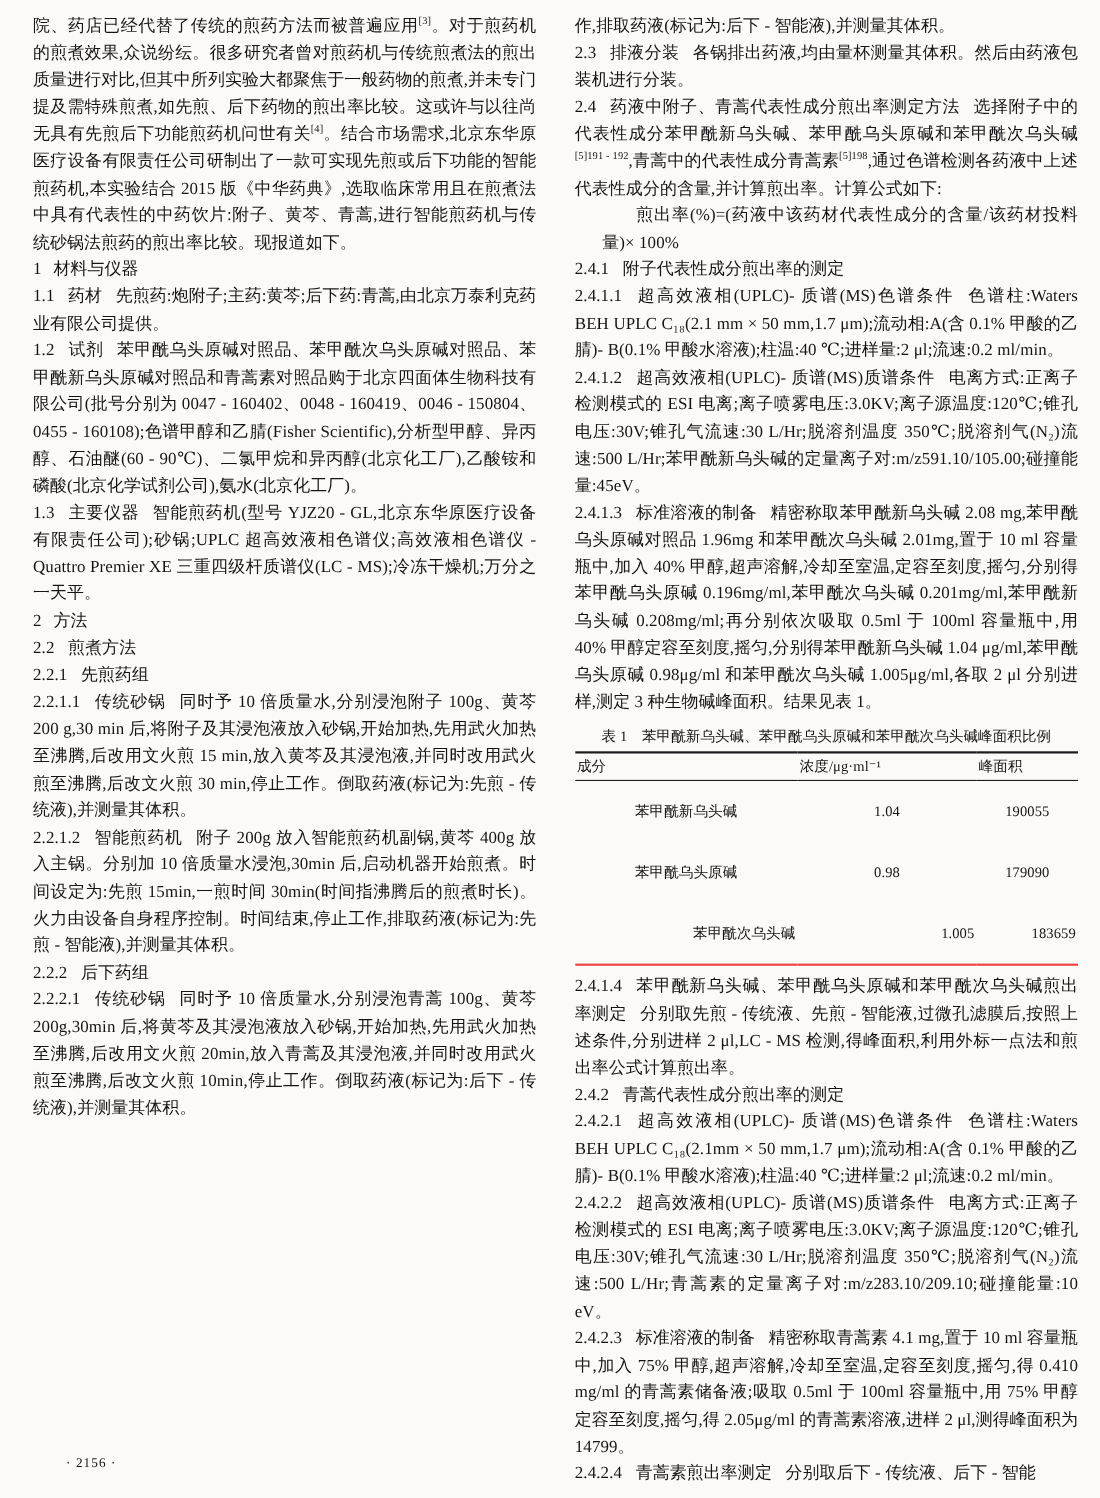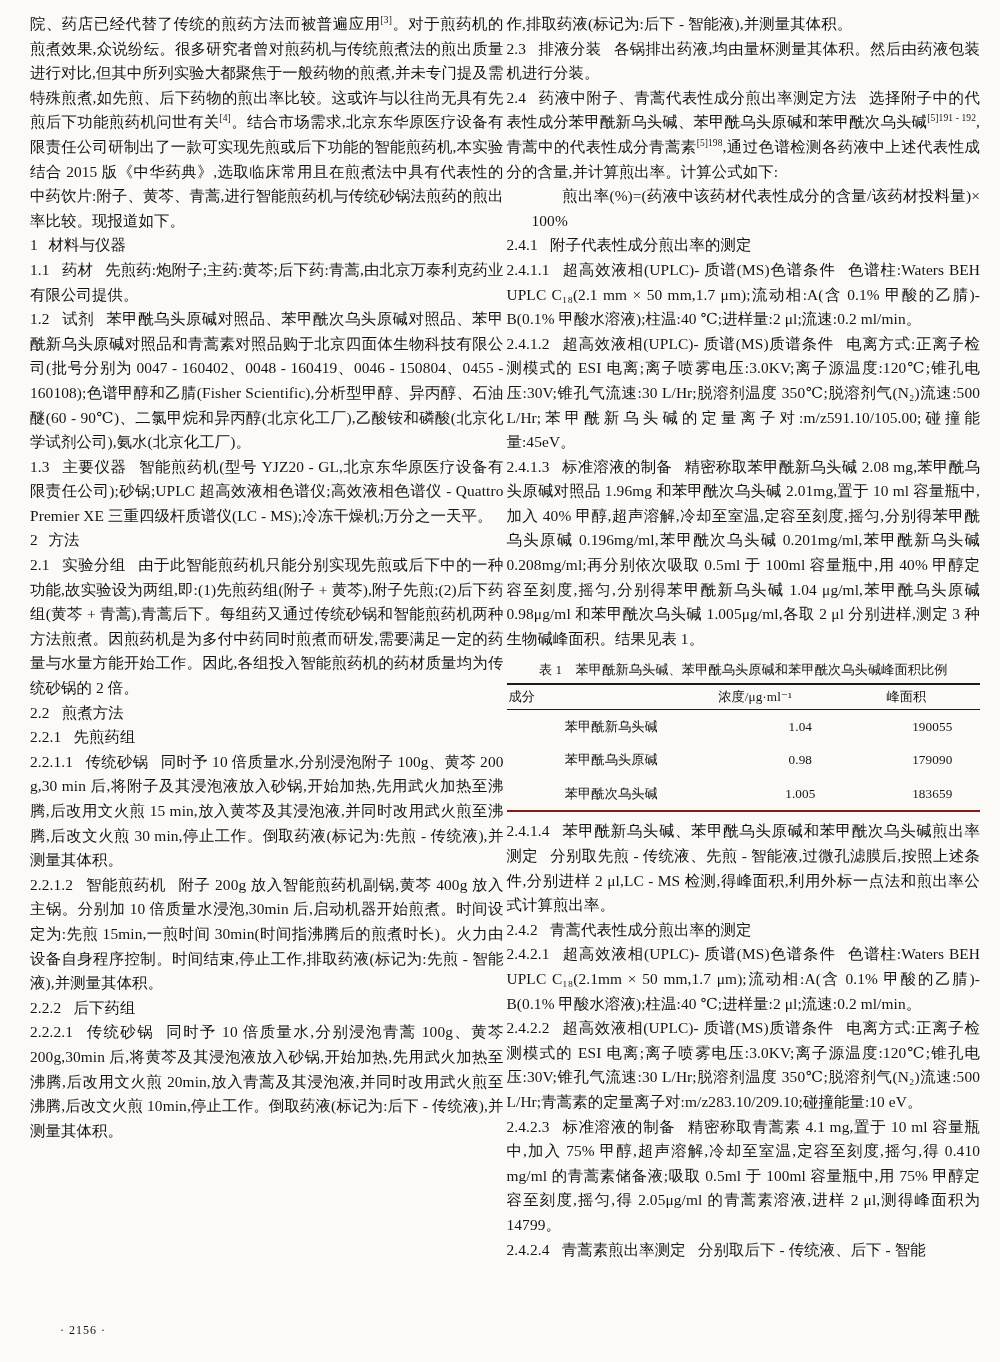--- a/index.html
+++ b/index.html
@@ -5,21 +5,21 @@
   html, body { margin: 0; padding: 0; }
   body {
     width: 1000px; height: 1362px; overflow: hidden;
     background: #fbfaf7; color: #141414;
     font-family: "Liberation Serif", "DejaVu Serif", serif;
   }
   .page {
     position: relative; box-sizing: border-box;
     width: 1000px; height: 1362px;
     padding: 12px 20px 0 30px;
-    display: flex; gap: 3px;
+    display: flex; gap: 35px;
   }
   .col {
     flex: 1; min-width: 0;
     text-align: justify;
     font-size: 15.4px; line-height: 24.6px;
     letter-spacing: 0.1px;
   }
   .para { margin: 0; }
   .num { margin-right: 0.8em; }
   .head { font-weight: normal; margin-right: 0.8em; }
@@ -34,22 +34,22 @@
   }
   table {
     width: 100%; border-collapse: collapse;
     font-size: 13.2px; line-height: 19.5px;
   }
   thead th {
     font-weight: normal; padding: 2px 2px;
     border-top: 2px solid #1b1b1b; border-bottom: 1px solid #1b1b1b;
     text-align: left;
   }
-  tbody td { text-align: center; padding: 7px 2px; }
-  tbody tr.last td { border-bottom: 2px solid #7f1d1d; }
+  tbody td { text-align: center; padding: 18px 2px; }
+  tbody tr.last td { border-bottom: 2px solid #ef4444; text-align: right; }
   .footer {
     position: absolute; left: 60px; bottom: 24px;
     font-size: 12px; letter-spacing: 1px;
   }
 </style>
 </head>
 <body>
 
 <div class="page">
 
@@ -59,21 +59,20 @@
     <p class="para level1"><span class="num">1</span><span>材料与仪器</span></p>
 
     <p class="para"><span class="num">1.1</span><span class="head">药材</span><span>先煎药:炮附子;主药:黄芩;后下药:青蒿,由北京万泰利克药业有限公司提供。</span></p>
 
     <p class="para"><span class="num">1.2</span><span class="head">试剂</span><span>苯甲酰乌头原碱对照品、苯甲酰次乌头原碱对照品、苯甲酰新乌头原碱对照品和青蒿素对照品购于北京四面体生物科技有限公司(批号分别为 0047 - 160402、0048 - 160419、0046 - 150804、0455 - 160108);色谱甲醇和乙腈(Fisher Scientific),分析型甲醇、异丙醇、石油醚(60 - 90℃)、二氯甲烷和异丙醇(北京化工厂),乙酸铵和磷酸(北京化学试剂公司),氨水(北京化工厂)。</span></p>
 
     <p class="para"><span class="num">1.3</span><span class="head">主要仪器</span><span>智能煎药机(型号 YJZ20 - GL,北京东华原医疗设备有限责任公司);砂锅;UPLC 超高效液相色谱仪;高效液相色谱仪 - Quattro Premier XE 三重四级杆质谱仪(LC - MS);冷冻干燥机;万分之一天平。</span></p>
 
     <p class="para level1"><span class="num">2</span><span>方法</span></p>
 
-    <p class="para"><span class="num">2.1</span><span class="head">实验分组</span><span>由于此智能煎药机只能分别实现先煎或后下中的一种功能,故实验设为两组,即:(1)先煎药组(附子 + 黄芩),附子先煎;(2)后下药组(黄芩 + 青蒿),青蒿后下。每组药又通过传统砂锅和智能煎药机两种方法煎煮。因煎药机是为多付中药同时煎煮而研发,需要满足一定的药量与水量方能开始工作。因此,各组投入智能煎药机的药材质量均为传统砂锅的 2 倍。</span></p>
 
     <p class="para"><span class="num">2.2</span><span class="head">煎煮方法</span></p>
 
     <p class="para"><span class="num">2.2.1</span><span class="head">先煎药组</span></p>
 
     <p class="para"><span class="num">2.2.1.1</span><span class="head">传统砂锅</span><span>同时予 10 倍质量水,分别浸泡附子 100g、黄芩 200 g,30 min 后,将附子及其浸泡液放入砂锅,开始加热,先用武火加热至沸腾,后改用文火煎 15 min,放入黄芩及其浸泡液,并同时改用武火煎至沸腾,后改文火煎 30 min,停止工作。倒取药液(标记为:先煎 - 传统液),并测量其体积。</span></p>
 
     <p class="para"><span class="num">2.2.1.2</span><span class="head">智能煎药机</span><span>附子 200g 放入智能煎药机副锅,黄芩 400g 放入主锅。分别加 10 倍质量水浸泡,30min 后,启动机器开始煎煮。时间设定为:先煎 15min,一煎时间 30min(时间指沸腾后的煎煮时长)。火力由设备自身程序控制。时间结束,停止工作,排取药液(标记为:先煎 - 智能液),并测量其体积。</span></p>
 
     <p class="para"><span class="num">2.2.2</span><span class="head">后下药组</span></p>

